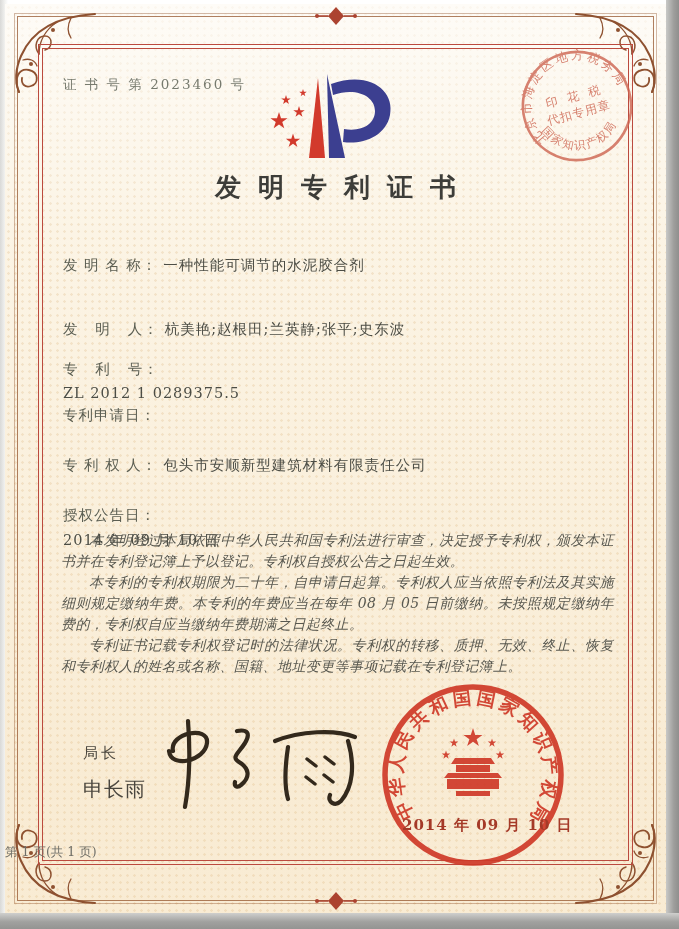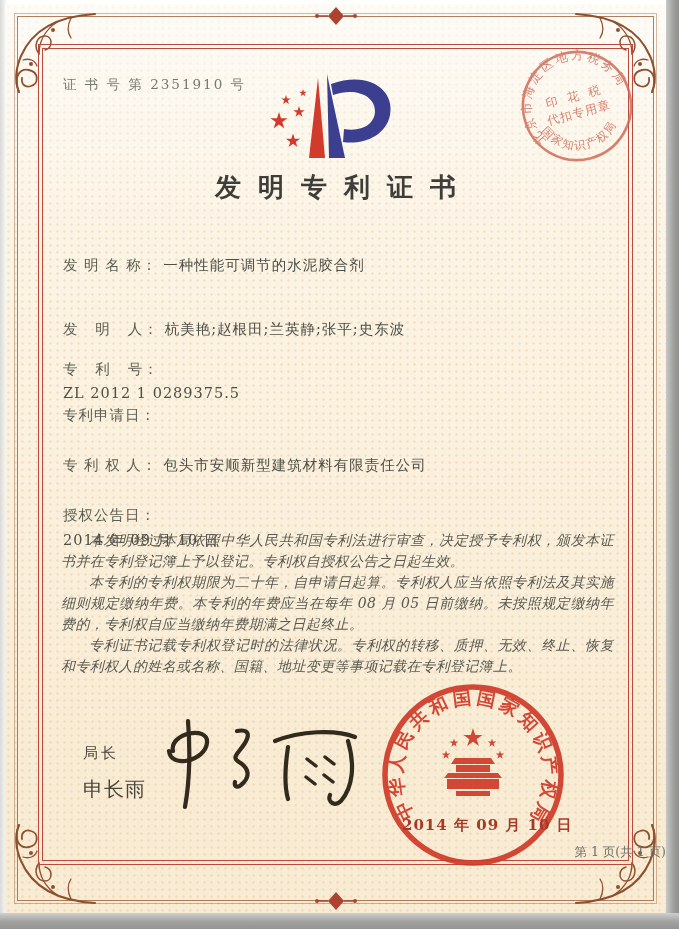--- a/index.html
+++ b/index.html
@@ -44,21 +44,21 @@
   .field .val{white-space:pre;color:#4c4d45;}
   .f0{top:252px;} .f1{top:316px;} .f2{top:356px;flex-direction:column;} .f3{top:402px;} .f4{top:452px;} .f5{top:502px;flex-direction:column;}
   .paras{position:absolute;left:56px;right:52px;top:526px;}
   .paras p{margin:0;text-indent:2em;font-size:14px;line-height:21px;font-style:italic;
            color:#585850;letter-spacing:.4px;text-align:justify;}
   .sig-title{position:absolute;left:78px;top:740px;font-size:15px;letter-spacing:3px;color:#4a463e;font-family:"DejaVu Sans","Liberation Sans",sans-serif;}
   .sig-name{position:absolute;left:78px;top:772px;font-size:20px;letter-spacing:1px;color:#4a463e;font-family:"DejaVu Sans","Liberation Sans",sans-serif;}
   .sig-script{position:absolute;left:150px;top:703px;width:218px;height:110px;}
   .seal{position:absolute;left:371px;top:676px;width:196px;height:196px;opacity:.92;}
   .stamp{position:absolute;left:506px;top:36px;width:132px;height:132px;transform:rotate(-15deg);opacity:.8;}
-  .footer{position:absolute;left:0;right:0;top:840px;text-align:right;font-size:12.5px;color:#6f6f68;white-space:pre;}
+  .footer{position:absolute;left:0;right:0;top:840px;text-align:left;font-size:12.5px;color:#6f6f68;white-space:pre;}
 </style>
 </head>
 <body>
 
 <div class="photo">
   <div class="edge-r"></div>
   <div class="edge-b"></div>
 
   <div class="paper">
 
@@ -98,21 +98,21 @@
         <use href="#flo"></use>
       </svg>
     <svg class="mid-orn top" viewBox="0 0 46 22">
         <use href="#mid"></use>
       </svg>
     <svg class="mid-orn bottom" viewBox="0 0 46 22">
         <use href="#mid"></use>
       </svg>
     <div class="red-frame"></div>
 
-    <div class="cert-no">证 书 号 第 2351910 号</div>
+    <div class="cert-no">证 书 号 第 2023460 号</div>
 
     <svg class="logo" viewBox="0 0 150 98">
       <path d="M48,88 L57,8 L64,88 Z" fill="var(--logo-red)"></path>
       <path d="M68,88 L66,4 L84,88 Z" fill="var(--logo-blue)"></path>
       <path d="M70,14 C110,0 134,22 129,45 C125,67 100,75 82,72 L83,59 C101,62 114,54 114,41 C114,26 95,17 72,25 Z" fill="var(--logo-blue)"></path>
       <g fill="var(--logo-red)">
         <use href="#star" transform="translate(18,51) scale(9)"></use>
         <use href="#star" transform="translate(38,42) scale(6)"></use>
         <use href="#star" transform="translate(25,30) scale(5)"></use>
         <use href="#star" transform="translate(42,23) scale(4)"></use>

